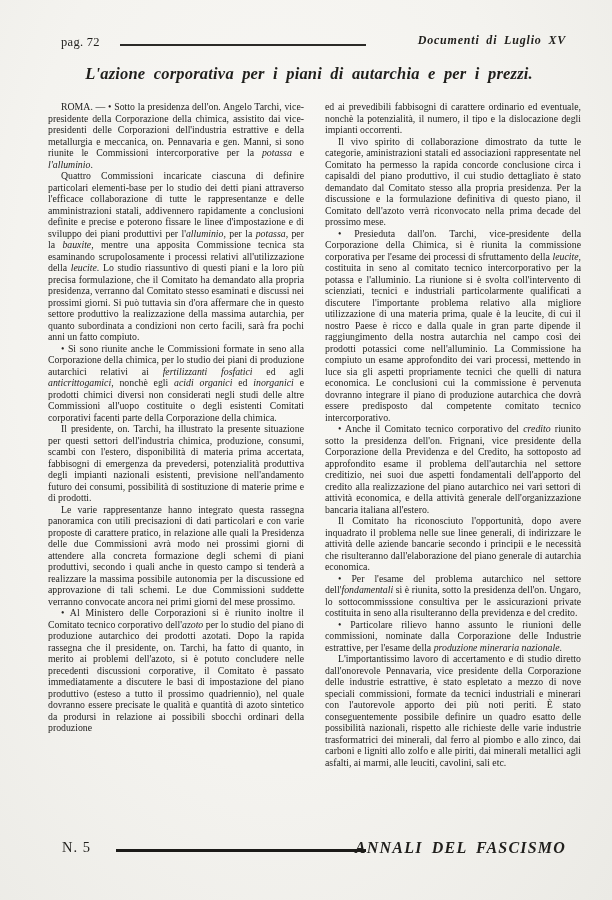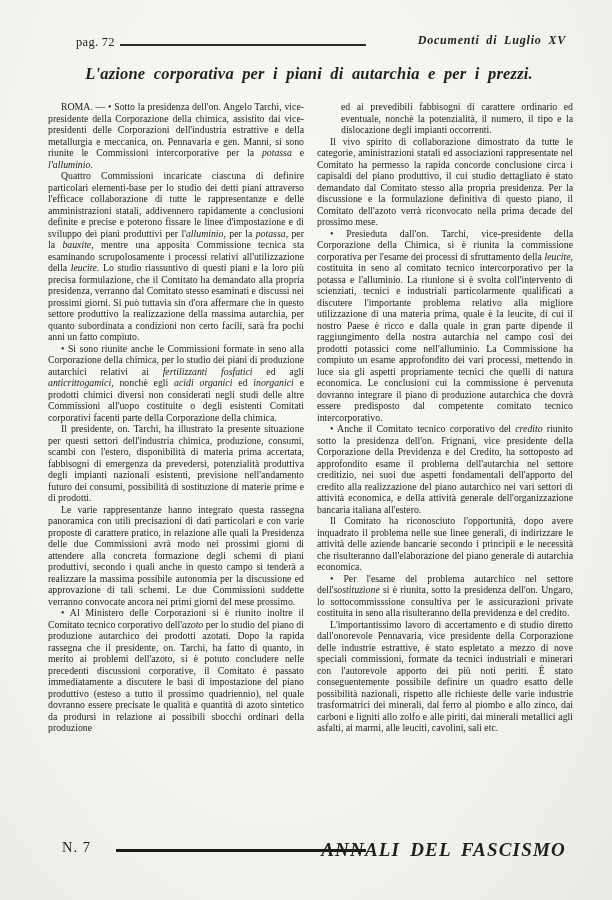--- a/index.html
+++ b/index.html
@@ -10,21 +10,21 @@
   }
   .page {
     position: relative;
     width: 612px; height: 900px;
     overflow: hidden;
     background: radial-gradient(ellipse at 45% 35%, #f9f8f5 0%, #f4f3ef 55%, #ebeae5 100%);
     color: #201f1c;
   }
   
   .page-label {
-    position: absolute; left: 76px; top: 35px;
+    position: absolute; left: 61px; top: 35px;
     font-size: 12.5px; letter-spacing: 0.3px;
   }
   .header-rule {
     position: absolute; left: 120px; top: 44px;
     width: 246px; height: 2px; background: #2b2a27;
   }
   .journal-title {
     position: absolute; right: 46px; top: 33px;
     font-size: 12px; font-style: italic; font-weight: bold;
     letter-spacing: 0.8px; word-spacing: 3px;
@@ -32,43 +32,43 @@
   
   .article-title {
     position: absolute; left: 48px; right: 42px; top: 64px;
     text-align: center;
     font-size: 16.5px; font-style: italic; font-weight: bold;
     word-spacing: 4px; letter-spacing: 0.2px;
   }
   
   .columns {
     position: absolute; left: 48px; top: 101px;
-    display: flex; gap: 13px;
+    display: flex; gap: 21px;
   }
   .col {
     width: 256px; height: 737px; overflow: hidden;
     text-align: justify;
     font-size: 9.8px; line-height: 11.5px;
     color: #232220;
   }
   .para { margin: 0; text-indent: 13px; }
-  .para.no-indent { text-indent: 0; margin-left: 24px; }
+  .para.no-indent { text-indent: 0; }
   .it { font-style: italic; }
   
   .issue-number {
     position: absolute; left: 62px; top: 839px;
     font-size: 14.5px; letter-spacing: 1px;
   }
   .footer-rule {
     position: absolute; left: 116px; top: 849px;
     width: 250px; height: 3px; background: #1c1b19;
   }
   .journal-name {
     position: absolute; right: 46px; top: 839px;
-    font-size: 19px; font-style: italic; font-weight: bold;
+    font-size: 16px; font-style: italic; font-weight: bold;
     letter-spacing: 1.2px; word-spacing: 4px;
   }
 </style>
 </head>
 <body>
 
 <div class="page">
 
   <div class="page-label">pag. 72</div>
   <div class="header-rule"></div>
@@ -84,22 +84,23 @@
         <p class="para"><span>Il presidente, on. Tarchi, ha illustrato la presente situazione per questi settori dell'industria chimica, produzione, consumi, scambi con l'estero, disponibilità di materia prima accertata, fabbisogni di emergenza da prevedersi, potenzialità produttiva degli impianti nazionali esistenti, previsione nell'andamento futuro dei consumi, possibilità di sostituzione di materie prime e di prodotti.</span></p>
         <p class="para"><span>Le varie rappresentanze hanno integrato questa rassegna panoramica con utili precisazioni di dati particolari e con varie proposte di carattere pratico, in relazione alle quali la Presidenza delle due Commissioni avrà modo nei prossimi giorni di attendere alla concreta formazione degli schemi di piani produttivi, secondo i quali anche in questo campo si tenderà a realizzare la massima possibile autonomia per la discussione ed approvazione di tali schemi. Le due Commissioni suddette verranno convocate ancora nei primi giorni del mese prossimo.</span></p>
         <p class="para"><span>• Al Ministero delle Corporazioni si è riunito inoltre il Comitato tecnico corporativo dell'</span><span class="it">azoto</span><span> per lo studio del piano di produzione autarchico dei prodotti azotati. Dopo la rapida rassegna che il presidente, on. Tarchi, ha fatto di quanto, in merito ai problemi dell'azoto, si è potuto concludere nelle precedenti discussioni corporative, il Comitato è passato immediatamente a discutere le basi di impostazione del piano produttivo (esteso a tutto il prossimo quadriennio), nel quale dovranno essere precisate le qualità e quantità di azoto sintetico da prodursi in relazione ai possibili sbocchi ordinari della produzione</span></p>
       </div>
     <div class="col">
         <p class="para no-indent"><span>ed ai prevedibili fabbisogni di carattere ordinario ed eventuale, nonchè la potenzialità, il numero, il tipo e la dislocazione degli impianti occorrenti.</span></p>
         <p class="para"><span>Il vivo spirito di collaborazione dimostrato da tutte le categorie, aministrazioni statali ed associazioni rappresentate nel Comitato ha permesso la rapida concorde conclusione circa i capisaldi del piano produttivo, il cui studio dettagliato è stato demandato dal Comitato stesso alla propria presidenza. Per la discussione e la formulazione definitiva di questo piano, il Comitato dell'azoto verrà riconvocato nella prima decade del prossimo mese.</span></p>
         <p class="para"><span>• Presieduta dall'on. Tarchi, vice-presidente della Corporazione della Chimica, si è riunita la commissione corporativa per l'esame dei processi di sfruttamento della </span><span class="it">leucite</span><span>, costituita in seno al comitato tecnico intercorporativo per la potassa e l'alluminio. La riunione si è svolta coll'intervento di scienziati, tecnici e industriali particolarmente qualificati a discutere l'importante problema relativo alla migliore utilizzazione di una materia prima, quale è la leucite, di cui il nostro Paese è ricco e dalla quale in gran parte dipende il raggiungimento della nostra autarchia nel campo così dei prodotti potassici come nell'alluminio. La Commissione ha compiuto un esame approfondito dei vari processi, mettendo in luce sia gli aspetti propriamente tecnici che quelli di natura economica. Le conclusioni cui la commissione è pervenuta dovranno integrare il piano di produzione autarchica che dovrà essere predisposto dal competente comitato tecnico intercorporativo.</span></p>
         <p class="para"><span>• Anche il Comitato tecnico corporativo del </span><span class="it">credito</span><span> riunito sotto la presidenza dell'on. Frignani, vice presidente della Corporazione della Previdenza e del Credito, ha sottoposto ad approfondito esame il problema dell'autarchia nel settore creditizio, nei suoi due aspetti fondamentali dell'apporto del credito alla realizzazione del piano autarchico nei vari settori di attività economica, e della attività generale dell'organizzazione bancaria italiana all'estero.</span></p>
         <p class="para"><span>Il Comitato ha riconosciuto l'opportunità, dopo avere inquadrato il problema nelle sue linee generali, di indirizzare le attività delle aziende bancarie secondo i principii e le necessità che risulteranno dall'elaborazione del piano generale di autarchia economica.</span></p>
-        <p class="para"><span>• Per l'esame del problema autarchico nel settore dell'</span><span class="it">sostituzione</span><span> si è riunita, sotto la presidenza dell'on. Ungaro, lo sottocommisssione consultiva per le assicurazioni private costituita in seno alla risulteranno della previdenza e del credito.</span></p>
+        <p class="para"><span>• Per l'esame del problema autarchico nel settore dell'</span><span class="it">fondamentali</span><span> si è riunita, sotto la presidenza dell'on. Ungaro, lo sottocommisssione consultiva per le assicurazioni private costituita in seno alla risulteranno della previdenza e del credito.</span></p>
+        <p class="para"><span>• Particolare rilievo hanno assunto le riunioni delle commissioni, nominate dalla Corporazione delle Industrie estrattive, per l'esame della </span><span class="it">produzione mineraria nazionale</span><span>.</span></p>
         <p class="para"><span>L'importantissimo lavoro di accertamento e di studio diretto dall'onorevole Pennavaria, vice presidente della Corporazione delle industrie estrattive, è stato espletato a mezzo di nove speciali commissioni, formate da tecnici industriali e minerari con l'autorevole apporto dei più noti periti. È stato conseguentemente possibile definire un quadro esatto delle possibilità nazionali, rispetto alle richieste delle varie industrie trasformatrici dei minerali, dal ferro al piombo e allo zinco, dai carboni e ligniti allo zolfo e alle piriti, dai minerali metallici agli asfalti, ai marmi, alle leuciti, cavolini, sali etc.</span></p>
       </div>
   </div>
 
-  <div class="issue-number">N. 7</div>
+  <div class="issue-number">N. 5</div>
   <div class="footer-rule"></div>
   <div class="journal-name">ANNALI DEL FASCISMO</div>
 
 </div>
 
 </body></html>

